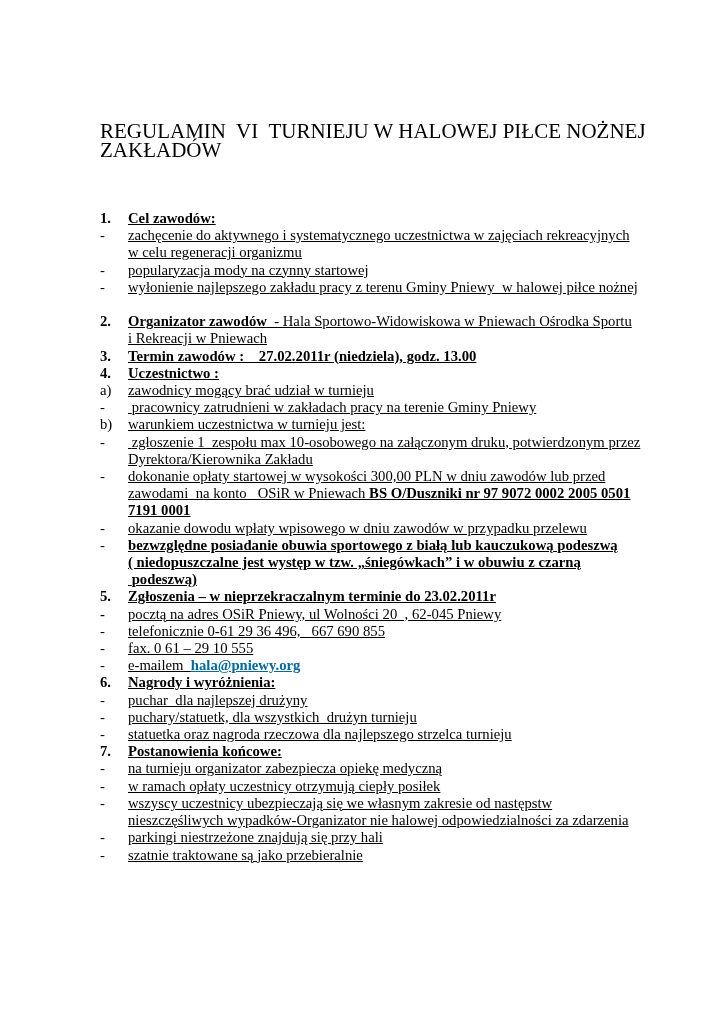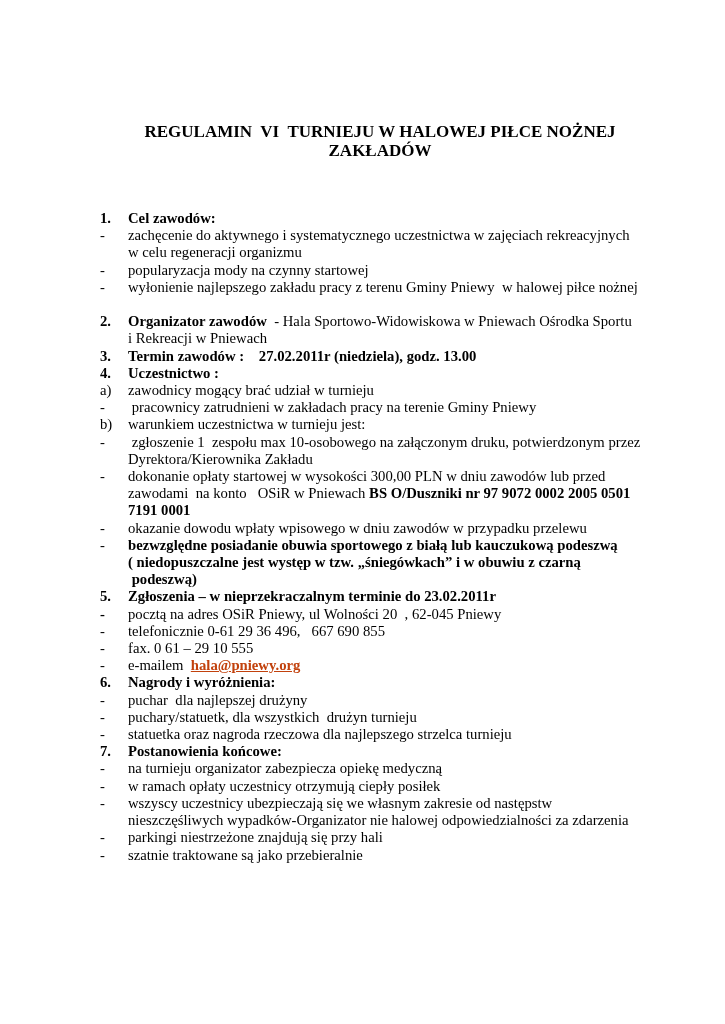--- a/index.html
+++ b/index.html
@@ -15,43 +15,44 @@
     color: #000000;
   }
   .page {
     box-sizing: border-box;
     width: 725px;
     height: 1024px;
     background: #ffffff;
     padding: 84px 65px 0 100px;
   }
   .title-block {
-    text-align: center;
-    font-weight: bold;
-    font-size: 17px;
+    text-align: left;
+    font-weight: normal;
+    font-size: 21px;
     line-height: 19px;
     white-space: pre-wrap;
     margin-bottom: 12px;
   }
   .doc-body {
     font-size: 14.7px;
     line-height: 17.2px;
   }
   .row {
     display: flex;
     align-items: flex-start;
   }
   .marker {
     flex: 0 0 28px;
     width: 28px;
     white-space: pre;
   }
   .content {
     flex: 1 1 auto;
     white-space: pre-wrap;
+    text-decoration: underline;
   }
   .b {
     font-weight: bold;
   }
   .spacer {
     height: 17.2px;
   }
   .email-link {
     font-weight: bold;
     text-decoration: underline;
@@ -134,21 +135,21 @@
       <div class="row">
         <span class="marker">-</span>
         <div class="content"><span>telefonicznie 0-61 29 36 496,   667 690 855</span></div>
       </div>
       <div class="row">
         <span class="marker">-</span>
         <div class="content"><span>fax. 0 61 – 29 10 555</span></div>
       </div>
       <div class="row">
         <span class="marker">-</span>
-        <div class="content"><span>e-mailem  </span><a class="email-link" style="color: #c2410c;">hala@pniewy.org</a></div>
+        <div class="content"><span>e-mailem  </span><a class="email-link" style="color: #0369a1;">hala@pniewy.org</a></div>
       </div>
       <div class="row">
         <span class="marker b">6.</span>
         <div class="content"><span class="b">Nagrody i wyróżnienia:</span></div>
       </div>
       <div class="row">
         <span class="marker">-</span>
         <div class="content"><span>puchar  dla najlepszej drużyny</span></div>
       </div>
       <div class="row">

